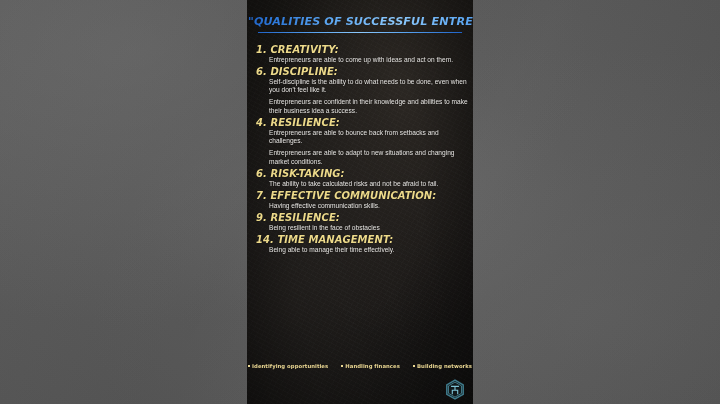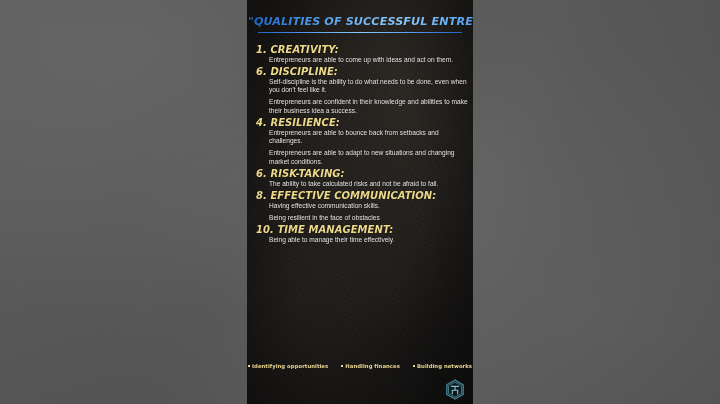--- a/index.html
+++ b/index.html
@@ -225,31 +225,32 @@
         <div class="item">
           <div class="item-body">Entrepreneurs are able to adapt to new situations and changing market conditions.</div>
         </div>
 
         <div class="item">
           <div class="item-head">6. RISK-TAKING:</div>
           <div class="item-body">The ability to take calculated risks and not be afraid to fail.</div>
         </div>
 
         <div class="item">
-          <div class="item-head">8. EFFECTIVE COMMUNICATION:</div>
+          <div class="item-head">7. EFFECTIVE COMMUNICATION:</div>
           <div class="item-body">Having effective communication skills.</div>
         </div>
 
 
         <div class="item">
+          <div class="item-head">9. RESILIENCE:</div>
           <div class="item-body">Being resilient in the face of obstacles</div>
         </div>
 
         <div class="item">
-          <div class="item-head">10. TIME MANAGEMENT:</div>
+          <div class="item-head">14. TIME MANAGEMENT:</div>
           <div class="item-body">Being able to manage their time effectively.</div>
         </div>
 
       </div>
 
       <div id="footer-tags">
         <span class="tag">
           <span class="tag-dot"></span>
           <span>Identifying opportunities</span>
         </span>

